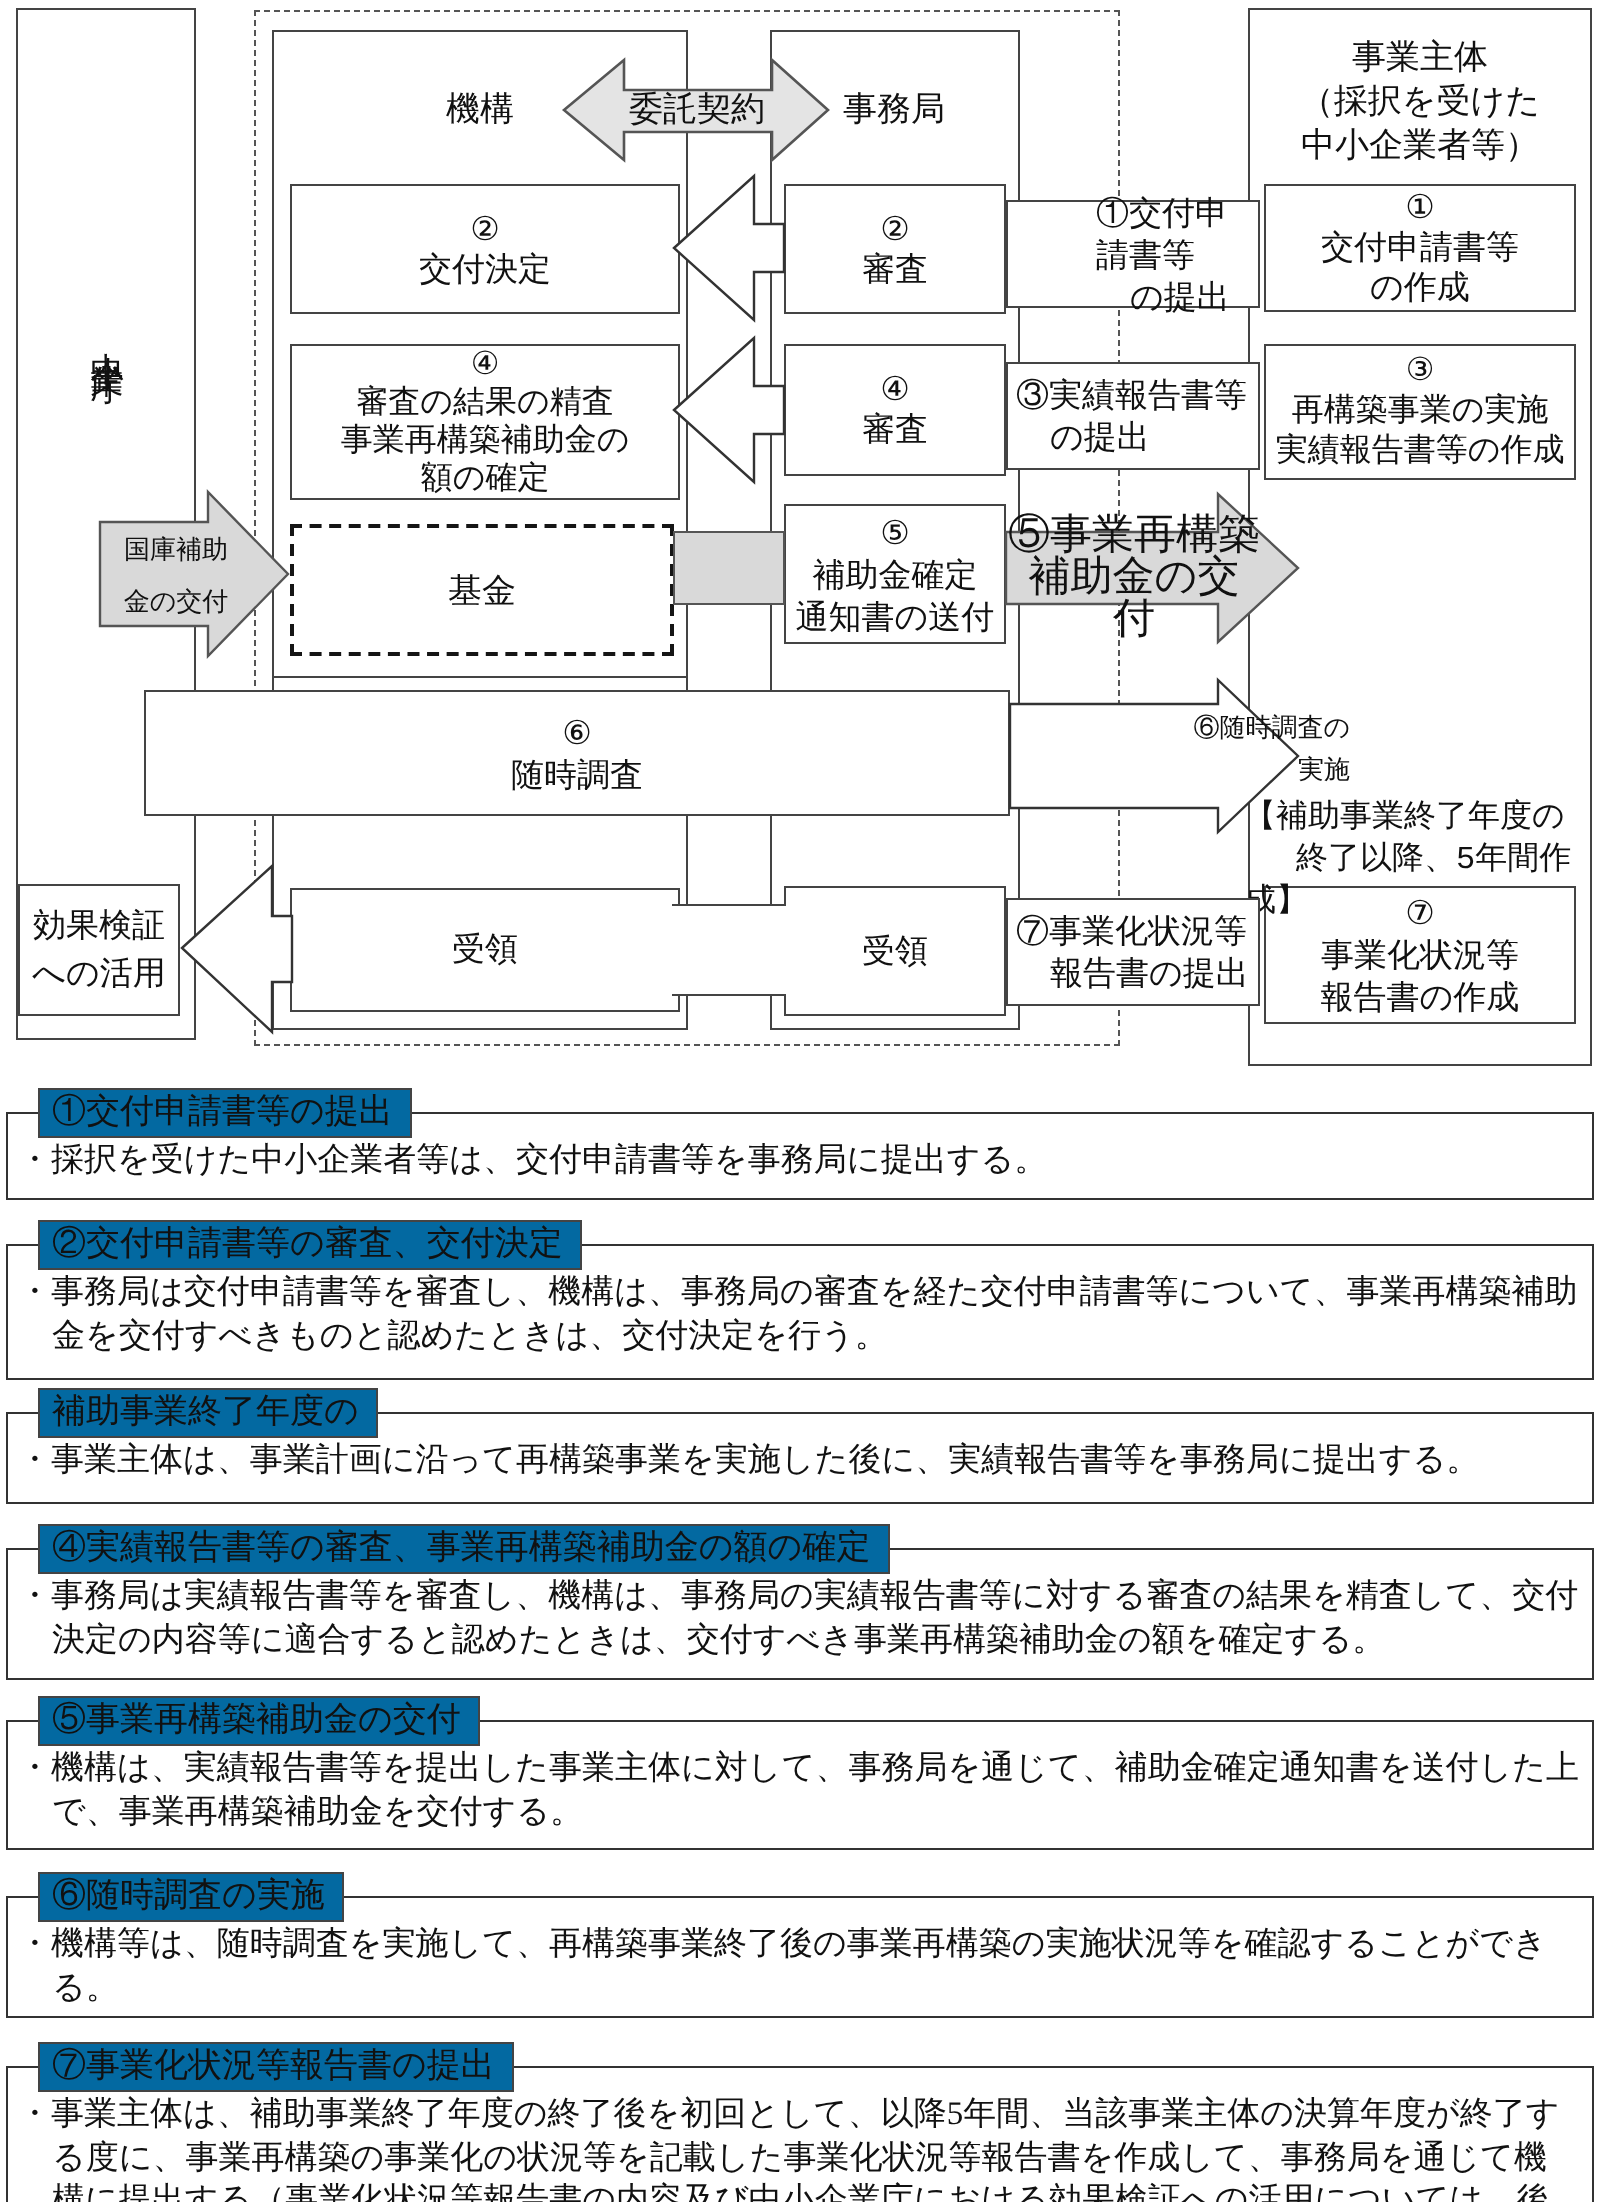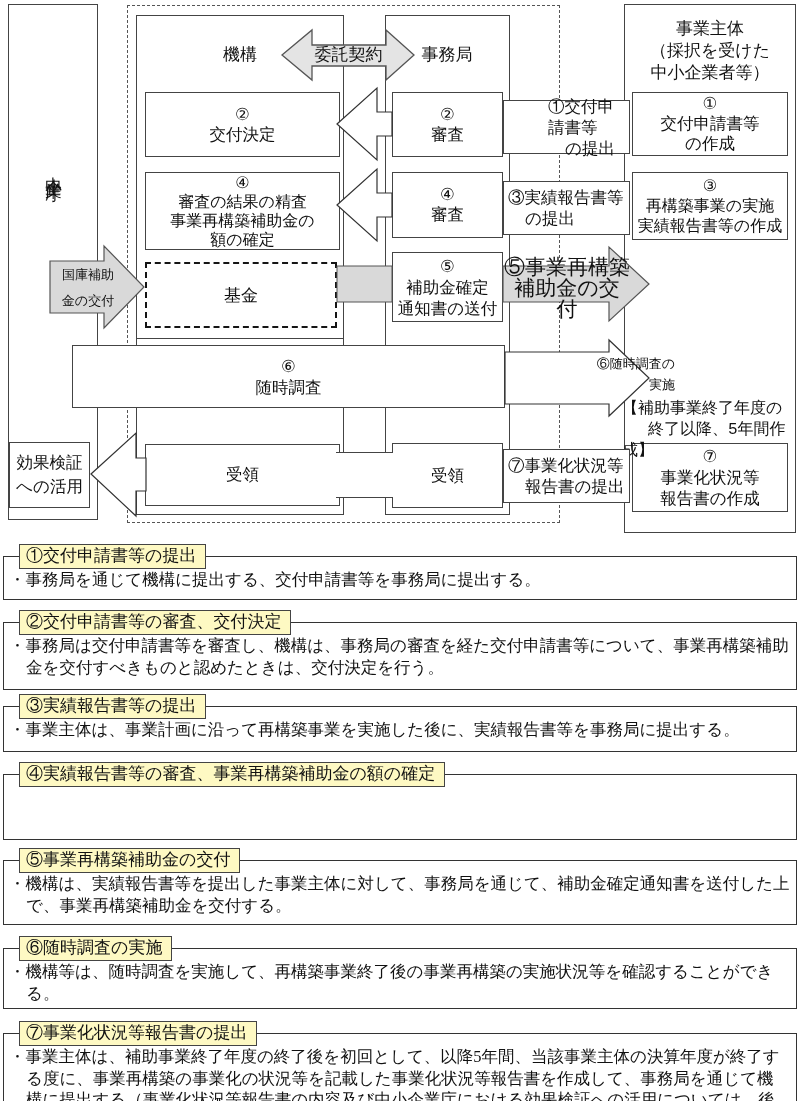--- a/index.html
+++ b/index.html
@@ -13,21 +13,21 @@
   .lbl{font-size:17px;text-align:center;line-height:20px;}
   .chlbl{border:1.2px solid #444;background:#fff;display:flex;flex-direction:column;justify-content:center;font-size:16.5px;line-height:21px;text-align:left;padding-left:4px;}
   .ind{margin-left:17px;}
   .ind-sm{margin-left:26px;text-align:right;}
   .z1{z-index:1}.z2{z-index:2}.z4{z-index:4}
   svg.arrows{position:absolute;left:0;top:0;z-index:3;pointer-events:none;}
   .vtext{writing-mode:vertical-rl;font-size:16.5px;letter-spacing:2px;}
   .small-note{font-size:16px;line-height:21px;text-align:left;}
   #sections{position:absolute;top:556px;left:0;width:800px;z-index:5;}
   .sec{position:relative;margin:0 3px;border:1.2px solid #333;background:#fff;box-sizing:border-box;padding:12px 6px 4px 5px;}
-  .sec .ttl{position:absolute;top:-13px;left:15px;background:#fef9c3;border:1.2px solid #444;padding:1px 9px 2px 6px;font-size:17px;line-height:20px;white-space:nowrap;}
+  .sec .ttl{position:absolute;top:-13px;left:15px;background:#0369a1;border:1.2px solid #444;padding:1px 9px 2px 6px;font-size:17px;line-height:20px;white-space:nowrap;}
   .sec p{margin:0;font-size:16.5px;line-height:21.5px;padding-left:17px;text-indent:-17px;}
   .s1{min-height:44px}.s2{min-height:68px;margin-top:22px}.s3{min-height:46px;margin-top:16px}
   .s4{min-height:66px;margin-top:22px}.s5{min-height:65px;margin-top:20px}
   .s6{min-height:47px;margin-top:23px}.s7{min-height:81px;margin-top:24px}
 </style>
 </head>
 <body>
 
 <div class="page">
 
@@ -155,32 +155,33 @@
     </div>
     <div class="abs chlbl z4" style="left:503px;top:449px;width:127px;height:54px;">
       <div>⑦事業化状況等</div>
       <div><span class="ind">報告書の提出</span></div>
     </div>
   </div>
 
   <div id="sections">
     <div class="sec s1">
       <div class="ttl">①交付申請書等の提出</div>
-      <p>・事務局を通じて機構に提出する、交付申請書等を事務局に提出する。</p>
+      <p>・採択を受けた中小企業者等は、交付申請書等を事務局に提出する。</p>
     </div>
     <div class="sec s2">
       <div class="ttl">②交付申請書等の審査、交付決定</div>
       <p>・事務局は交付申請書等を審査し、機構は、事務局の審査を経た交付申請書等について、事業再構築補助金を交付すべきものと認めたときは、交付決定を行う。</p>
     </div>
     <div class="sec s3">
-      <div class="ttl">③実績報告書等の提出</div>
+      <div class="ttl">補助事業終了年度の</div>
       <p>・事業主体は、事業計画に沿って再構築事業を実施した後に、実績報告書等を事務局に提出する。</p>
     </div>
     <div class="sec s4">
       <div class="ttl">④実績報告書等の審査、事業再構築補助金の額の確定</div>
+      <p>・事務局は実績報告書等を審査し、機構は、事務局の実績報告書等に対する審査の結果を精査して、交付決定の内容等に適合すると認めたときは、交付すべき事業再構築補助金の額を確定する。</p>
     </div>
     <div class="sec s5">
       <div class="ttl">⑤事業再構築補助金の交付</div>
       <p>・機構は、実績報告書等を提出した事業主体に対して、事務局を通じて、補助金確定通知書を送付した上で、事業再構築補助金を交付する。</p>
     </div>
     <div class="sec s6">
       <div class="ttl">⑥随時調査の実施</div>
       <p>・機構等は、随時調査を実施して、再構築事業終了後の事業再構築の実施状況等を確認することができる。</p>
     </div>
     <div class="sec s7">

